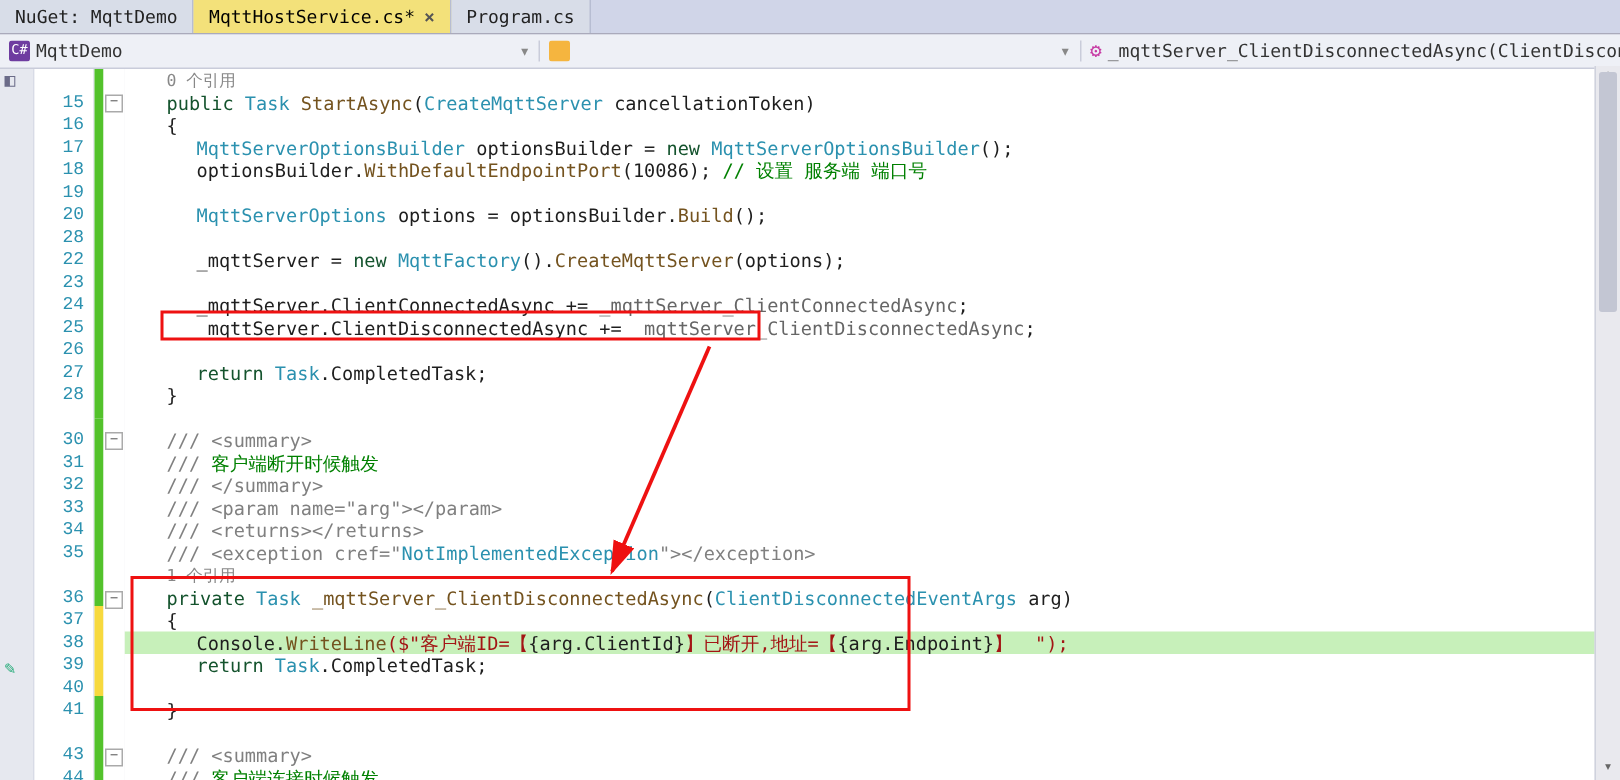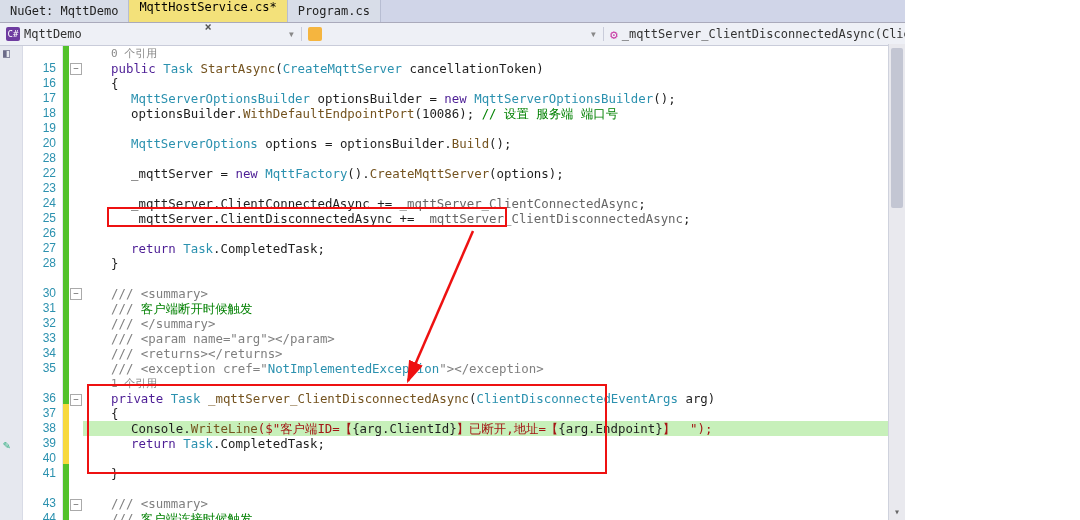--- a/index.html
+++ b/index.html
@@ -1,43 +1,43 @@
 <!DOCTYPE html>
 <html><head>
 <meta charset="utf-8">
 <style>
   html, body { margin:0; padding:0; font-family:"Segoe UI","Microsoft YaHei",Consolas,monospace; font-size:12px; background:#fff; }
-  .ide { width:905px; height:520px; background:#eeeef2; color:#1e1e1e; position:relative; overflow:hidden; }
+  .ide { width:1080px; height:520px; background:#eeeef2; color:#1e1e1e; position:relative; overflow:hidden; }
   .tabbar { display:flex; align-items:stretch; height:22px; background:#d0d5e8; border-bottom:1px solid #aab; }
   .tab { padding:0 10px; display:flex; align-items:center; gap:6px; background:#d8dde8; border-right:1px solid #b7bdd2; color:#222; cursor:pointer; }
-  .tab.active { background:#f3e17a; color:#000; font-weight:500;flex-direction:column; }
+  .tab.active { background:#f3e17a; color:#000; font-weight:500; }
   .tab .x { color:#555; font-weight:bold; }
   .navbar { display:flex; align-items:center; height:22px; background:#eef0f6; border-bottom:1px solid #c9ccda; }
   .nav-cell { display:flex; align-items:center; gap:4px; padding:0 6px; color:#333; flex:1 1 0; overflow:hidden; white-space:nowrap; }
   .nav-cell .arrow { color:#888; margin-left:auto; }
   .nav-cell + .nav-cell { border-left:1px solid #c9ccda; }
   .icon { display:inline-flex; width:14px; height:14px; align-items:center; justify-content:center; font-size:11px; }
   .icon-csharp { background:#6e3ca0; color:#fff; border-radius:2px; font-size:9px; }
   .icon-class { background:#f5b53f; border-radius:2px; }
   .icon-method { color:#c739a3; font-size:13px; }
   .editor { display:flex; height:476px; position:relative; }
   .indicator-col { width:22px; background:#e6e8ef; border-right:1px solid #d8dbe6; position:relative; }
   .indicator-col .glyph { position:absolute; left:3px; color:#6b6b88; font-size:12px; }
   .linenum-col { width:40px; background:#fff; border-right:1px solid #e4e6ee; text-align:right; color:#2b91af; padding-right:6px; box-sizing:border-box; position:relative; }
-  .ln { height:15px; line-height:15px; font-family:Liberation Sans, sans-serif; font-size:12px; }
+  .ln { height:15px; line-height:15px; font-family:Liberation Mono, monospace; font-size:12px; }
   .changebar { width:6px; position:relative; }
   .changebar .bar { position:absolute; left:0; width:6px; }
   .bar.green { background:#53c22b; }
   .bar.yellow { background:#f7d93e; }
   .foldcol { width:14px; background:#fff; position:relative; }
   .fold { position:absolute; left:1px; width:10px; height:10px; border:1px solid #aaa; background:#fff; color:#666; font-size:9px; line-height:8px; text-align:center; cursor:pointer; }
   .code { flex:1; background:#fff; font-family:Consolas,"Microsoft YaHei",monospace; font-size:12.4px; position:relative; overflow:hidden; }
   .line { position:absolute; left:0; height:15px; line-height:15px; white-space:pre; width:100%; }
   .line.cur { background:#c7f0ba; }
-  .k { color:#4c1d95; }
+  .k { color:#14532d; }
   .t { color:#2b91af; }
   .s { color:#a31515; }
   .c { color:#008000; }
   .c2 { color:#808080; }
   .m { color:#74531f;text-align:right; }
   .cl { color:#888; font-size:11px; }
   .redbox { position:absolute; border:2px solid #e11; pointer-events:none; box-sizing:border-box; }
   .arrow-svg { position:absolute; pointer-events:none; }
   .scrollbar-v { position:absolute; right:0; top:44px; bottom:0; width:16px; background:#e9e9ee; border-left:1px solid #cfd2dd; }
   .scroll-thumb { position:absolute; left:2px; right:2px; top:4px; height:160px; background:#c3c6d3; border-radius:2px; }

